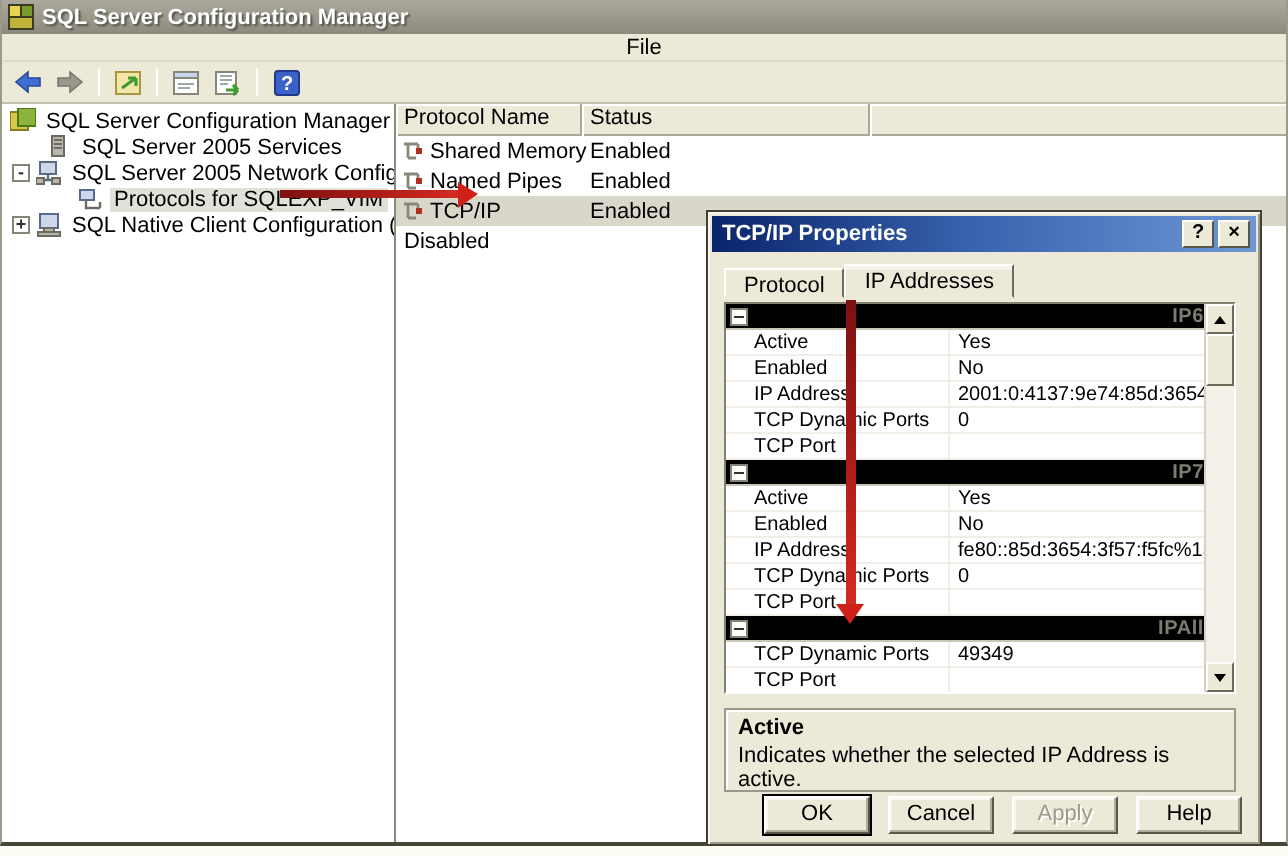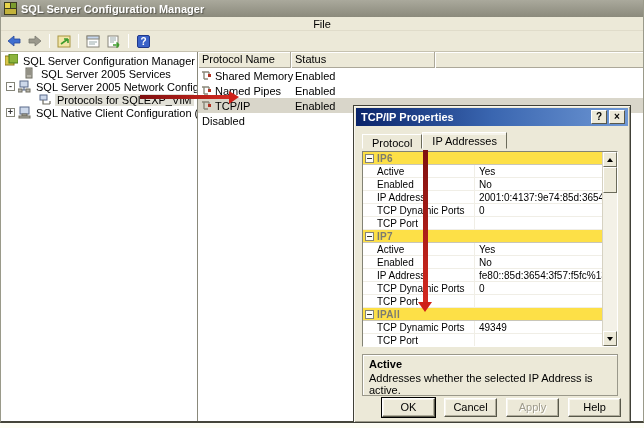--- a/index.html
+++ b/index.html
@@ -64,21 +64,21 @@
   .tabstrip { position:absolute; left:8px; top:26px; height:17px; display:flex; align-items:flex-end; }
   .tab { padding:2px 9px 2px 9px; border:1px solid; border-color:#fff #6b6b5a #ece9d8 #fff;
          background:#ece9d8; height:15px; line-height:12px; cursor:default; }
   .tab.active { height:17px; font-weight:normal; border-bottom-color:#ece9d8; z-index:2;
                 box-shadow:inset 0 2px 0 #f6f4ea; }
   .grid { position:absolute; left:8px; top:45px; width:256px; height:196px; background:#fff;
           border:1px solid; border-color:#828274 #fff #fff #828274; overflow:hidden; }
   .grid-inner { position:absolute; left:0; top:0; right:15px; bottom:0; }
   .grow { height:13px; display:flex; align-items:center; border-bottom:1px solid #f0eee6;
           font-size:10px; }
-  .grow.ghdr { background:#fde047; border-bottom:1px solid #c9c6b8; }
+  .grow.ghdr { background:#000000; border-bottom:1px solid #c9c6b8;justify-content:space-between; }
   .cbox { width:9px; height:9px; margin:0 3px 0 2px; border:1px solid #848478; background:#fdfdf8;
           position:relative; flex:0 0 9px; }
   .cbox::after { content:""; position:absolute; left:1px; right:1px; top:3px; height:1px; background:#33332a; }
   .gname { color:#7c7c70; font-weight:bold; letter-spacing:.3px; }
   .glabel { width:112px; padding-left:14px; white-space:nowrap; overflow:hidden;
             border-right:1px solid #f0eee6; align-self:stretch; display:flex; align-items:center; }
   .gvalue { flex:1; padding-left:4px; white-space:nowrap; overflow:hidden; }
   .vscroll { position:absolute; right:0; top:0; bottom:0; width:15px; background:#f3f1e7;
              border-left:1px solid #d6d2c2; }
   .sbtn { position:absolute; left:0; right:0; height:15px; background:#ece9d8;
@@ -351,21 +351,21 @@
           </span>
         <span class="sthumb"></span>
         <span class="sbtn down">
             <span class="tri-down"></span>
           </span>
       </div>
     </div>
 
     <div class="descbox">
       <div class="desc-title">Active</div>
-      <div>Addresses whether the selected IP Address is active.</div>
+      <div>Indicates whether the selected IP Address is active.</div>
     </div>
 
     <div class="dlg-buttons">
       <span class="btn default">OK</span>
       <span class="btn">Cancel</span>
       <span class="btn disabled">Apply</span>
       <span class="btn">Help</span>
     </div>
   </div>
 

